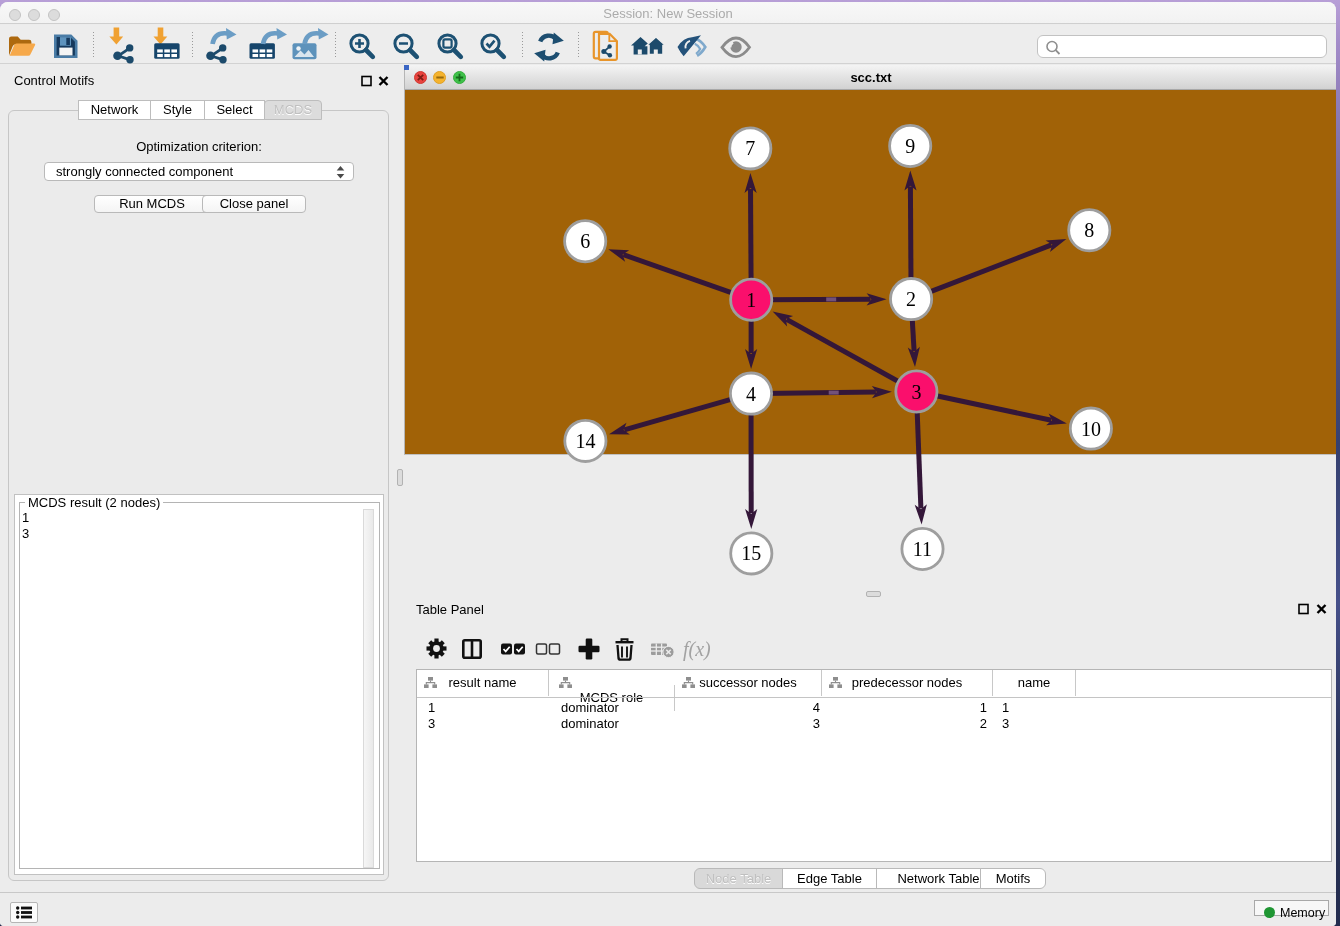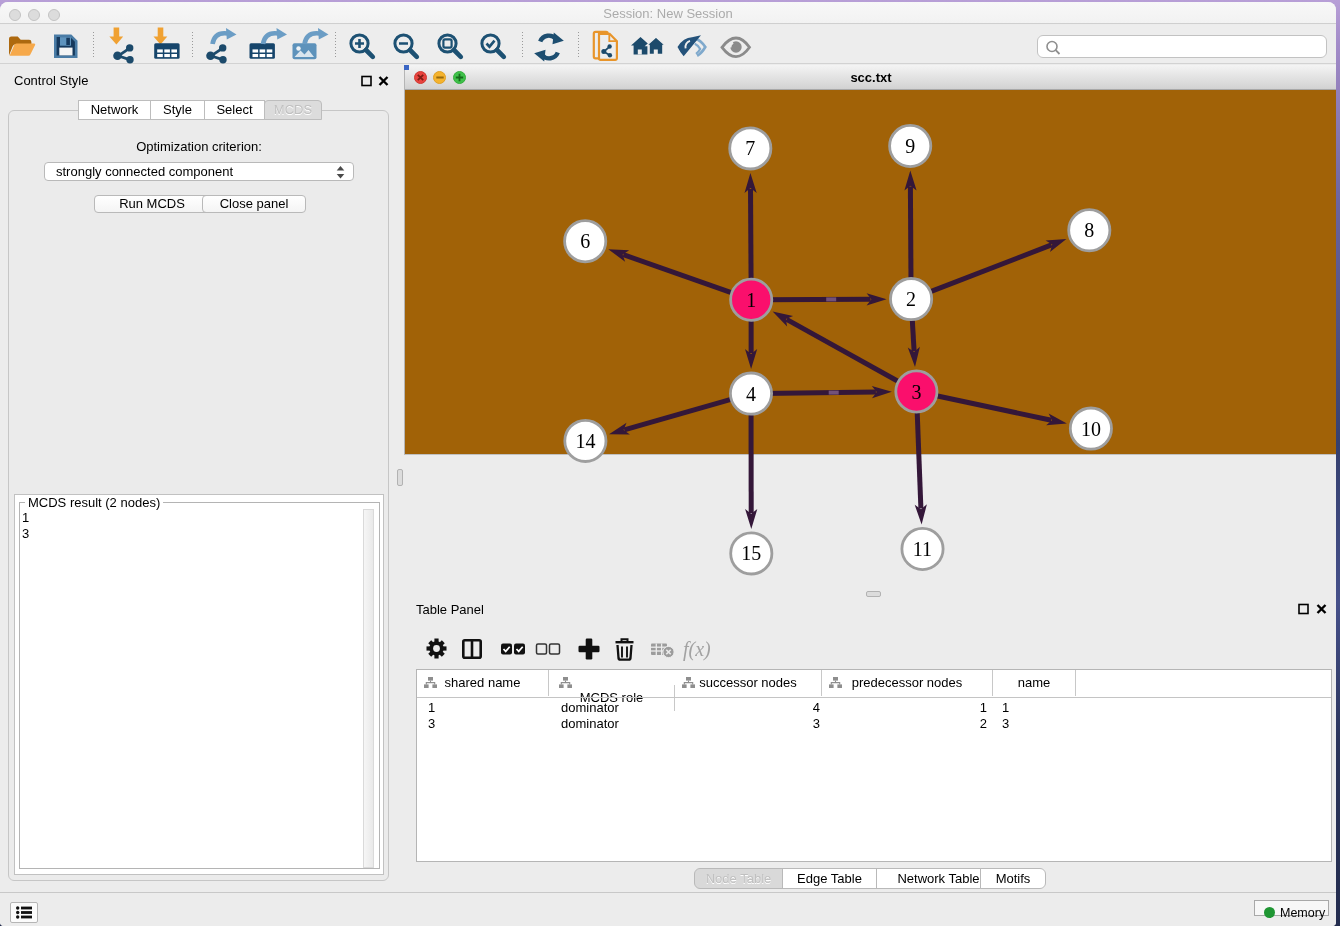--- a/index.html
+++ b/index.html
@@ -227,21 +227,21 @@
     <div class="tsep" style="left:522px;"></div>
     <div class="tsep" style="left:578px;"></div>
     <div id="searchbox">
       <svg width="18" height="18" style="position:absolute;left:6px;top:3px;">
         <circle cx="8" cy="7.5" r="5" fill="none" stroke="#8f8f8f" stroke-width="1.6"></circle>
         <line x1="11.7" y1="11.2" x2="15.5" y2="15" stroke="#8f8f8f" stroke-width="1.8"></line>
       </svg>
     </div>
   </div>
 
-  <div id="cpheader">Control Style</div>
+  <div id="cpheader">Control Motifs</div>
   <svg class="abs" style="left:361px;top:73px;" width="30" height="13">
     <rect x="1" y="1.5" width="9" height="9" fill="none" stroke="#000" stroke-width="1.6"></rect>
     <path d="M18.5,2 l8,8 M26.5,2 l-8,8" stroke="#000" stroke-width="2.4"></path>
   </svg>
   <div id="cpanel"></div>
   <div class="tab" style="left:78px; width:73px;">Network</div>
   <div class="tab" style="left:150px; width:55px;">Style</div>
   <div class="tab" style="left:204px; width:61px;">Select</div>
   <div class="tab" style="left:264px; width:58px; background:#dcdcdc; color:#c0c0c0; text-shadow:0 1px 0 #fff; border-radius:4px 4px 0 0;">MCDS</div>
   <div id="optlabel">Optimization criterion:</div>
@@ -391,21 +391,21 @@
           <line x1="240.3" y1="13.5" x2="240.3" y2="25"></line>
           <line x1="245.6" y1="13.5" x2="245.6" y2="25"></line>
         </g>
       <circle cx="252.5" cy="22" r="5.6" fill="#9c9c9c" stroke="#ececec" stroke-width="1"></circle>
       <path d="M250.3,19.8 l4.4,4.4 M254.7,19.8 l-4.4,4.4" stroke="#ececec" stroke-width="1.6"></path>
     </g>
 
     <text x="267" y="26" font-family="Liberation Serif,serif" font-style="italic" font-size="20px" fill="#a2a2a2">f(x)</text>
   </svg>
   <div id="tablebox">
-    <div class="hdrcell" style="left:0px; width:132px;">shared name</div>
+    <div class="hdrcell" style="left:0px; width:132px;">result name</div>
     <div class="hdrcell" style="left:132px; width:126px;margin-top:15px;">MCDS role</div>
     <div class="hdrcell" style="left:258px; width:147px;">successor nodes</div>
     <div class="hdrcell" style="left:405px; width:171px;">predecessor nodes</div>
     <div class="hdrcell" style="left:576px; width:83px;">name</div>
     <div class="abs" style="left:0; top:27px; width:914px; height:1px; background:#c4c4c4;"></div>
     <svg class="abs" style="left:7px;top:7px;" width="670" height="14">
       <g fill="#8e8e8e">
         <g id="sm">
             <rect x="4" y="0" width="5" height="3.6"></rect>
             <rect x="0" y="7.4" width="4.6" height="3.6"></rect>

